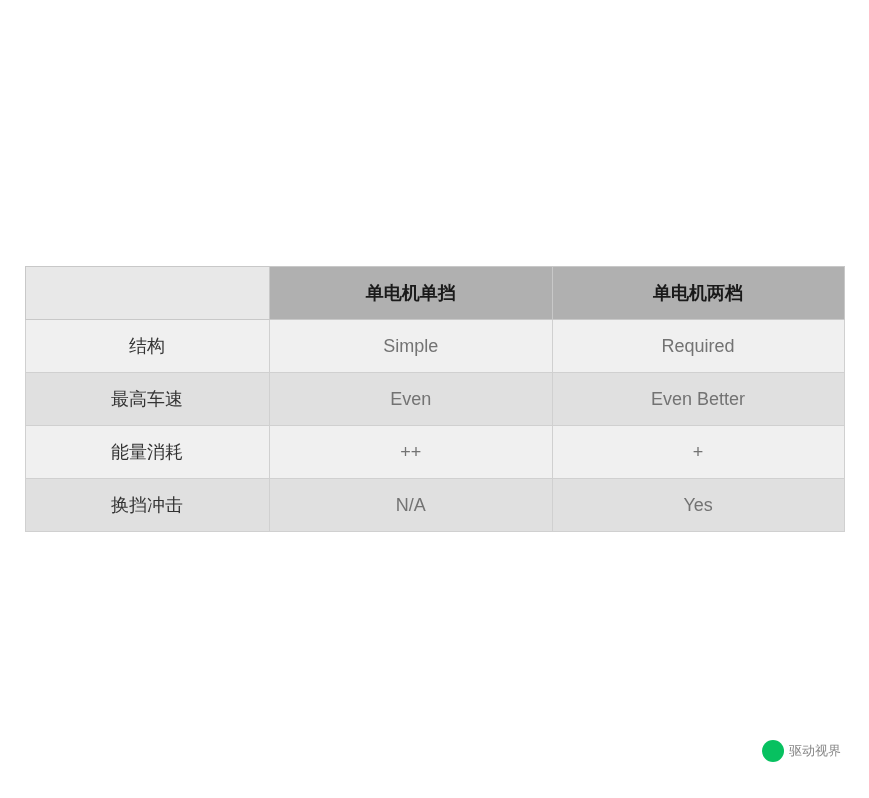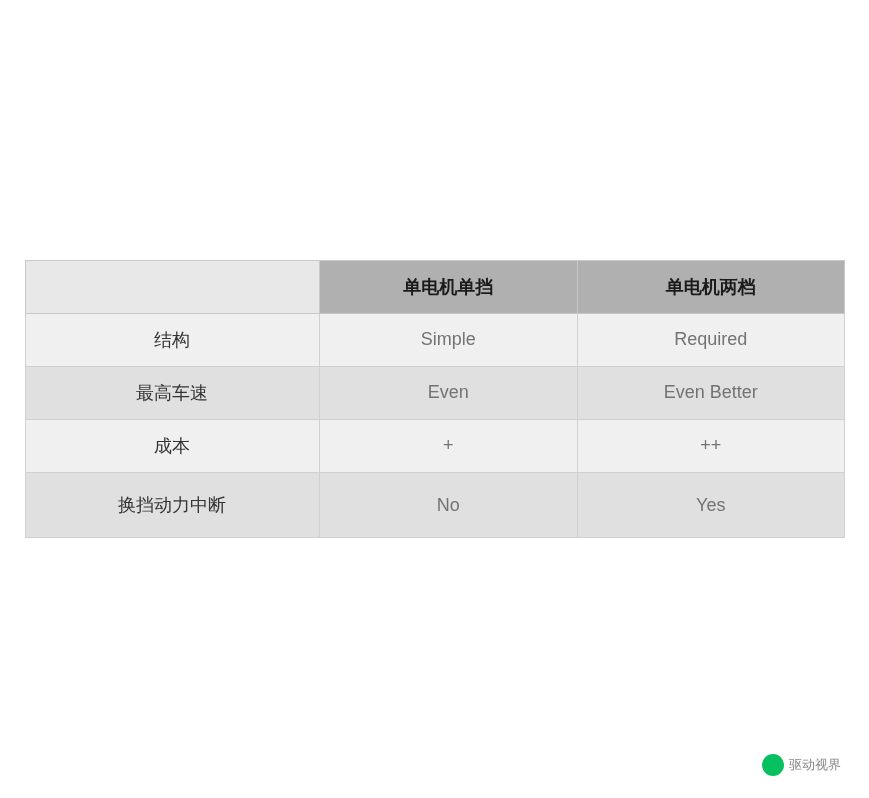--- a/index.html
+++ b/index.html
@@ -63,21 +63,21 @@
       background: #e0e0e0;
     }
 
     tbody tr td:first-child {
       font-size: 18px;
       color: #333;
     }
 
     .watermark {
       position: absolute;
-      bottom: 22px;
+      bottom: 36px;
       right: 28px;
       font-size: 13px;
       color: #888;
       display: flex;
       align-items: center;
       gap: 5px;
       justify-content: flex-end;
     }
 
     .watermark-icon {
@@ -111,27 +111,27 @@
           <td>结构</td>
           <td>Simple</td>
           <td>Required</td>
         </tr>
         <tr>
           <td>最高车速</td>
           <td>Even</td>
           <td>Even Better</td>
         </tr>
         <tr>
-          <td>成本</td>
+          <td>能量消耗</td>
+          <td>++</td>
           <td>+</td>
-          <td>++</td>
         </tr>
-        <tr class="tall-row">
-          <td>换挡动力中断</td>
-          <td>No</td>
+        <tr>
+          <td>换挡冲击</td>
+          <td>N/A</td>
           <td>Yes</td>
         </tr>
       </tbody>
   </table>
   <div class="watermark">
     <span class="watermark-icon"></span>
     <span>驱动视界</span>
   </div>
 </div>
 

